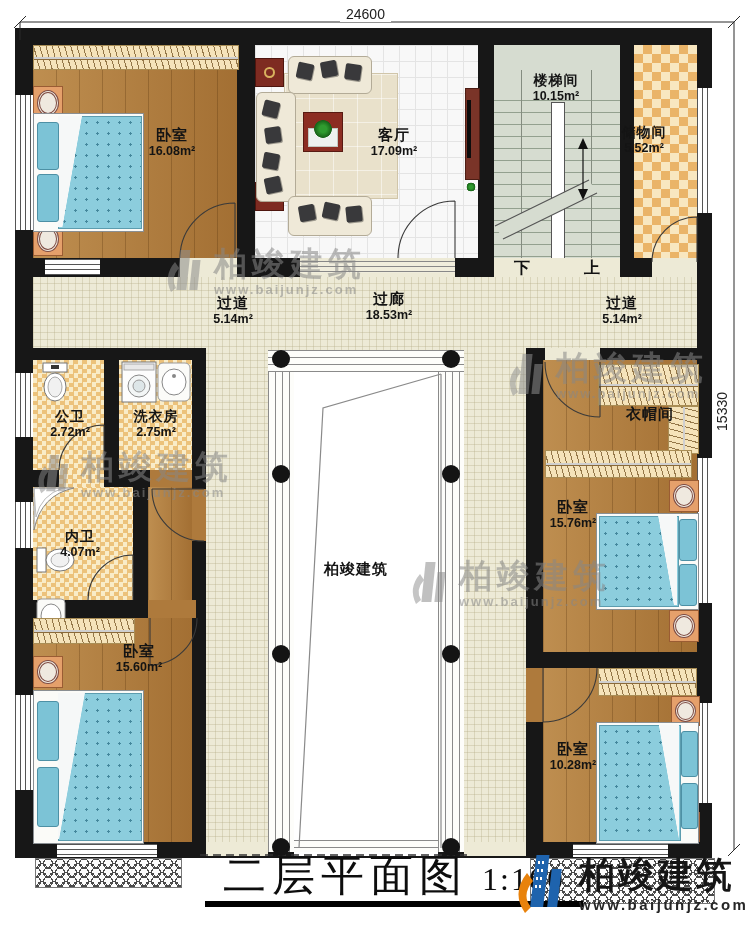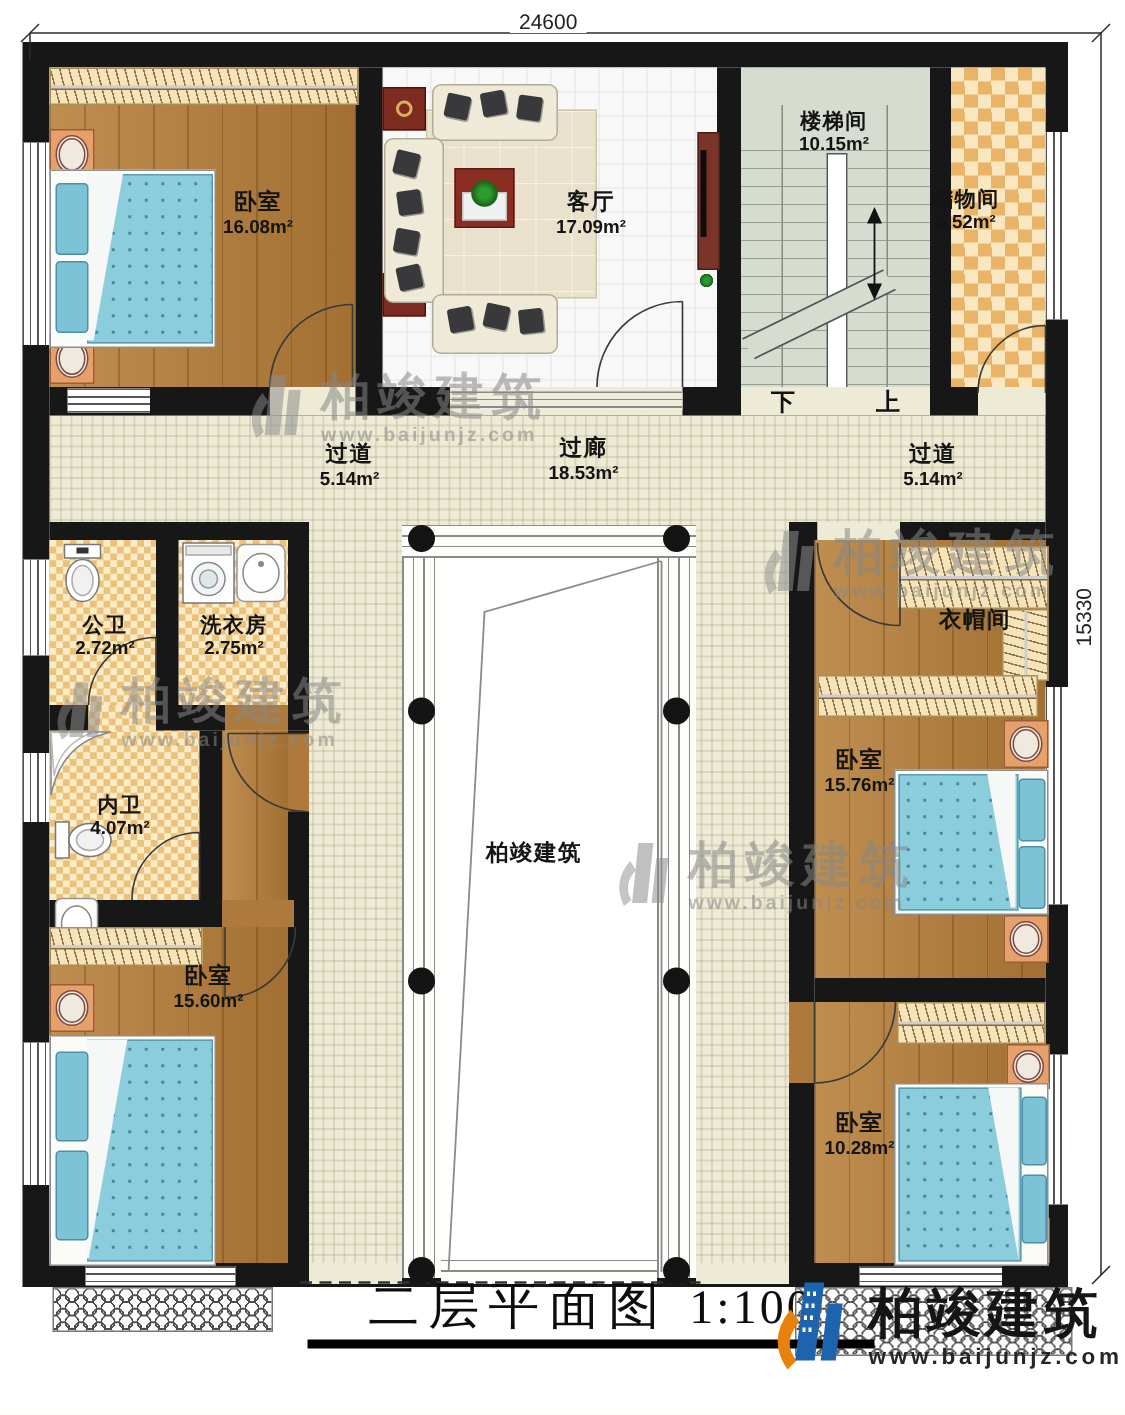--- a/index.html
+++ b/index.html
@@ -94,21 +94,21 @@
   .overlay{position:absolute;left:0;top:0;z-index:8;pointer-events:none;}
   
   .wm{position:absolute;z-index:10;display:flex;align-items:center;gap:7px;
       color:rgba(135,135,135,.55);pointer-events:none;}
   .wm-name{font-size:33px;font-weight:900;letter-spacing:5px;line-height:1;}
   .wm-url{font-size:13px;font-weight:bold;letter-spacing:2px;margin-top:2px;}
   
   .titleblock{position:absolute;left:205px;top:853px;width:378px;z-index:11;
     font-family:"Liberation Serif","DejaVu Serif",serif;color:#0d0d0d;}
   .t1{display:flex;align-items:baseline;justify-content:center;}
-  .t1 .main{font-size:34px;letter-spacing:6px;line-height:1.05;}
+  .t1 .main{font-size:43px;letter-spacing:6px;line-height:1.05;}
   .t1 .scale{font-size:32px;margin-left:14px;letter-spacing:2px;}
   .tbar{height:6px;background:#000;margin-top:3px;}
   .t2{margin-top:5px;text-align:center;font-size:17px;letter-spacing:.5px;}
   .t2 span{margin:0 2px;}
   .brand{position:absolute;left:513px;top:851px;z-index:12;display:flex;align-items:center;gap:8px;}
   .brand-name{font-size:36px;font-weight:900;color:#151515;letter-spacing:3px;line-height:1;}
   .brand-url{font-size:15px;font-weight:bold;color:#262626;letter-spacing:2.5px;margin-top:3px;}
 </style>
 </head>
 <body>

